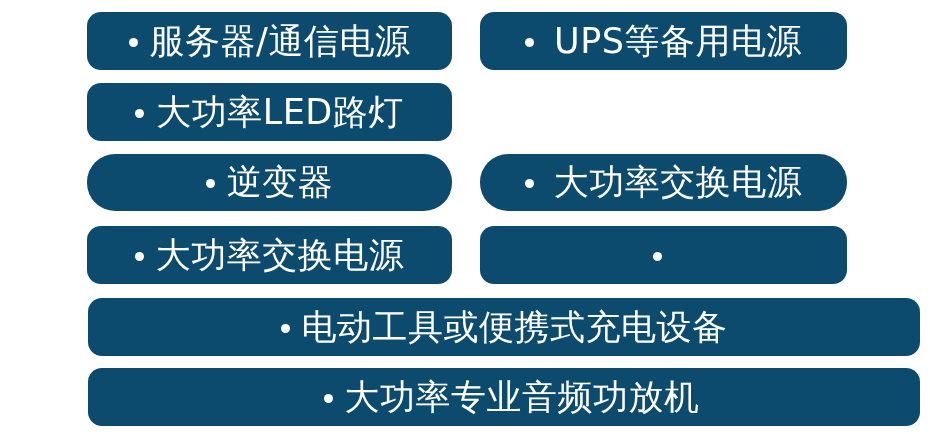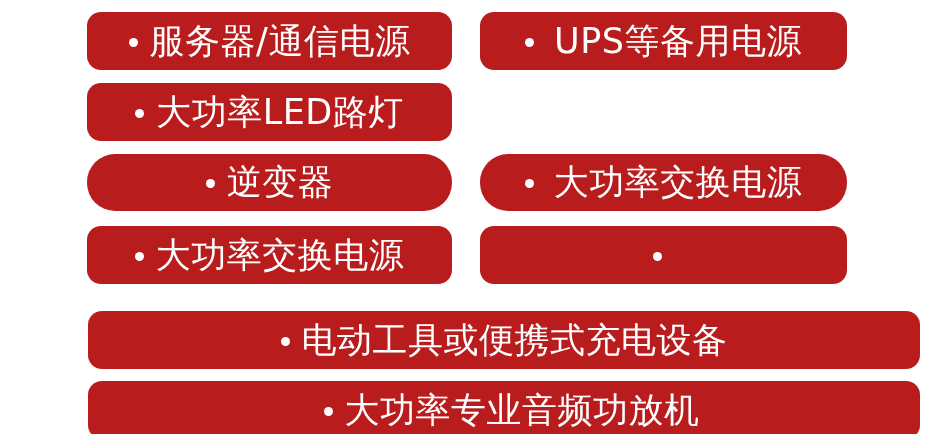--- a/index.html
+++ b/index.html
@@ -17,21 +17,21 @@
   #stage {
     position: relative;
     width: 930px;
     height: 434px;
     background: #ffffff;
   }
 
   .pill {
     position: absolute;
     box-sizing: border-box;
-    background: #b91c1c;
+    background: #0c4a6e;
     border-radius: 14px;
     display: flex;
     align-items: center;
     justify-content: center;
     color: #ffffff;
     white-space: nowrap;
     letter-spacing: 0.5px;
     line-height: 1;
   }
 
@@ -57,21 +57,21 @@
   
   .col-left  { left: 87px;  width: 365px; }
   .col-right { left: 480px; width: 367px; gap: 8px; }
 
   .row1 { top: 12px;  height: 58px; }
   .row2 { top: 83px;  height: 58px; }
   .row3 { top: 154px; height: 57px; border-radius: 28px; }
   .row4 { top: 226px; height: 58px; }
 
   
-  .wide { left: 88px; width: 832px; margin-top: 13px; }
+  .wide { left: 88px; width: 832px; }
   .row5 { top: 298px; height: 58px; }
   .row6 { top: 368px; height: 58px; padding-left: 15px; }
 </style>
 </head>
 <body>
 
 <div id="stage">
 
   <div class="pill col-left row1">
     <span class="bullet"></span>

